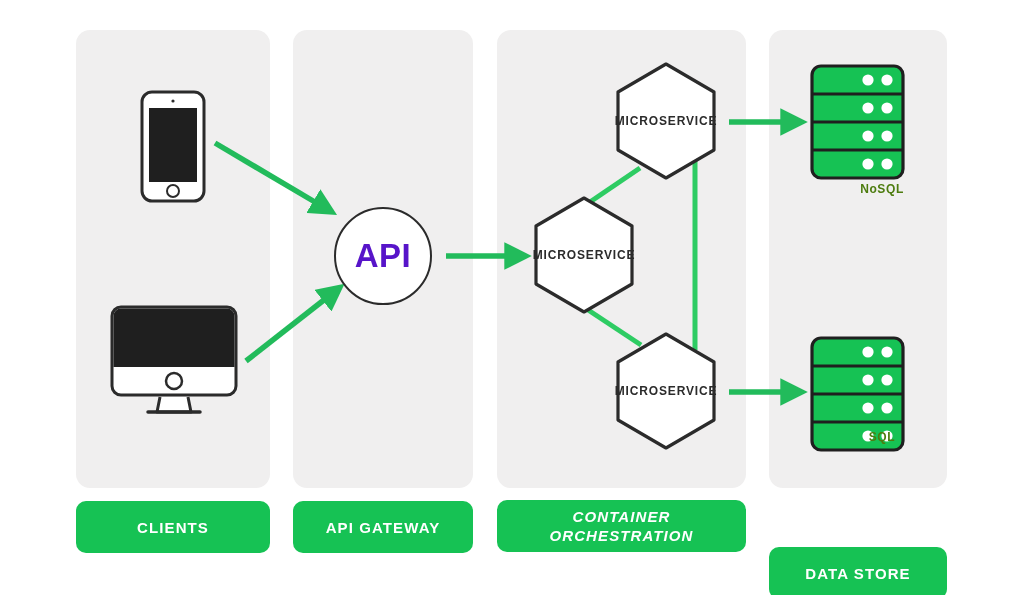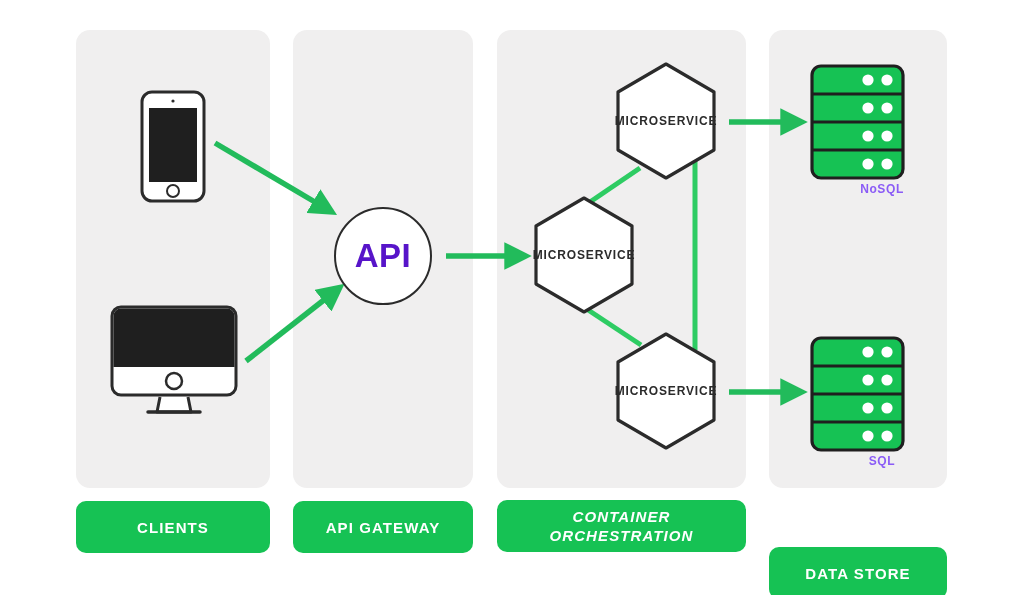--- a/index.html
+++ b/index.html
@@ -124,27 +124,27 @@
     width: 95px;
     height: 116px;
   }
   #server-nosql { left: 810px; top: 64px; }
   #server-sql   { left: 810px; top: 336px; }
 
   .store-caption {
     position: absolute;
     width: 120px;
     text-align: center;
-    color: #8b5cf6;
+    color: #4d7c0f;
     font-size: 12px;
     font-weight: bold;
     letter-spacing: 0.6px;
   }
   #caption-nosql { left: 822px; top: 182px; }
-  #caption-sql   { left: 822px; top: 454px; }
+  #caption-sql   { left: 822px; top: 430px; }
 </style>
 </head>
 <body>
 
 <div id="stage">
 
   <div class="panel" id="panel-clients"></div>
   <div class="panel" id="panel-gateway"></div>
   <div class="panel" id="panel-container"></div>
   <div class="panel" id="panel-datastore"></div>

